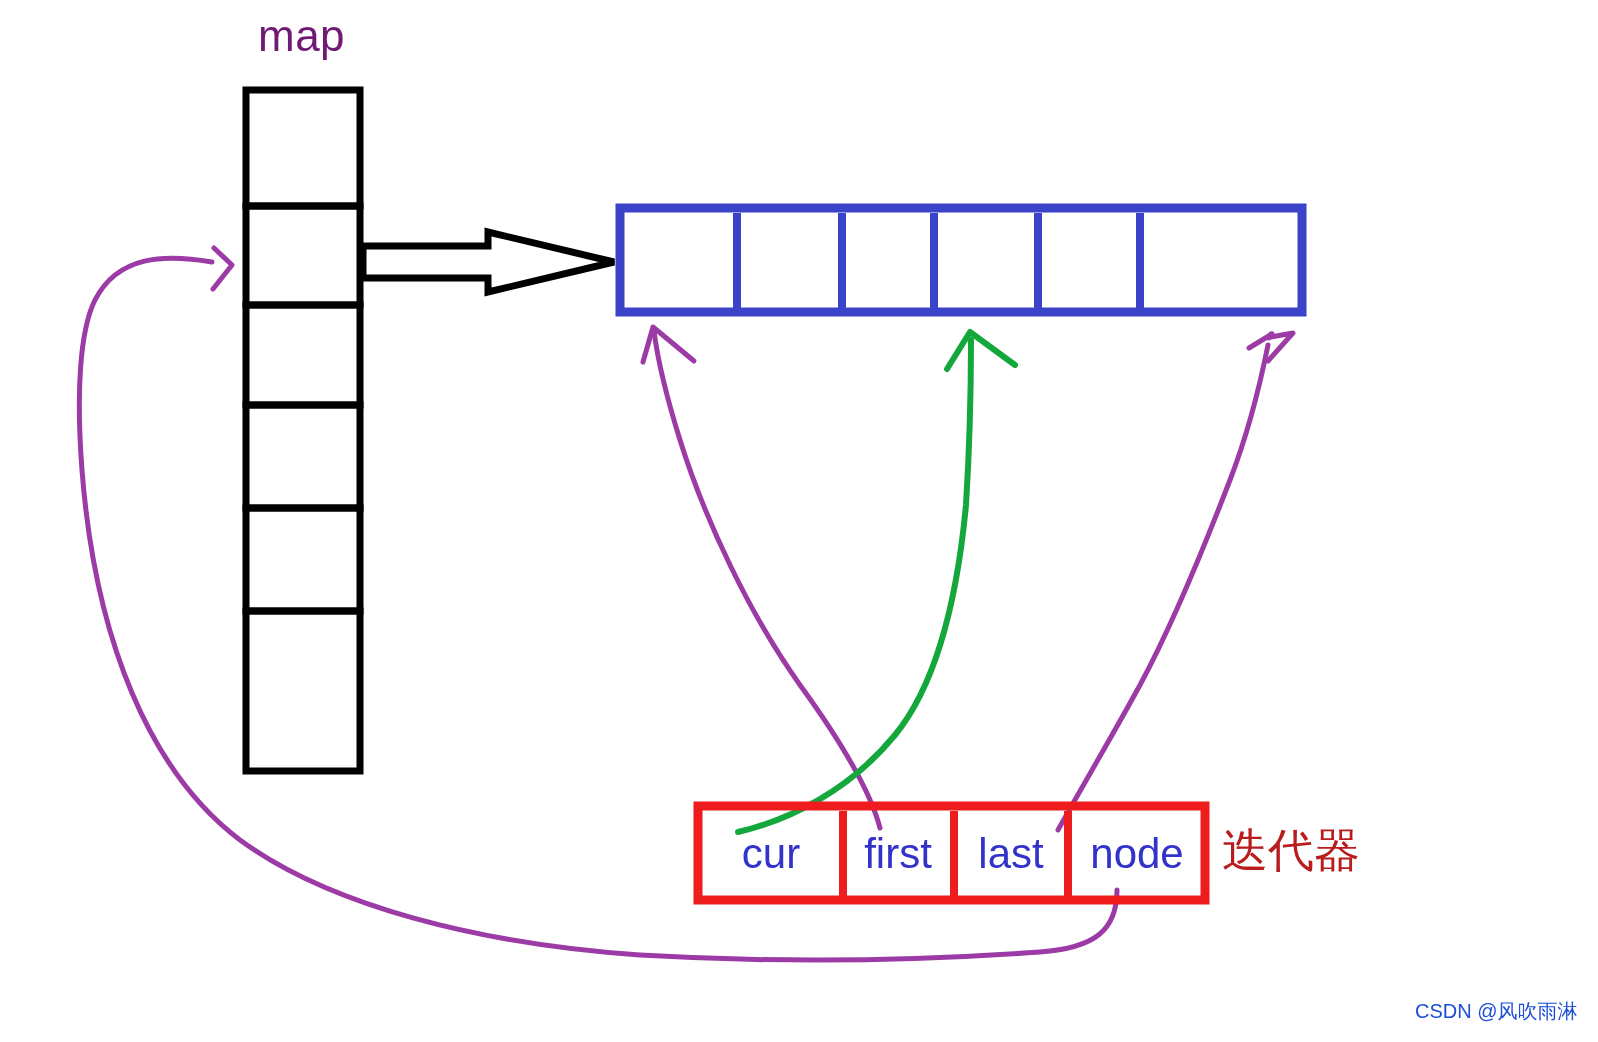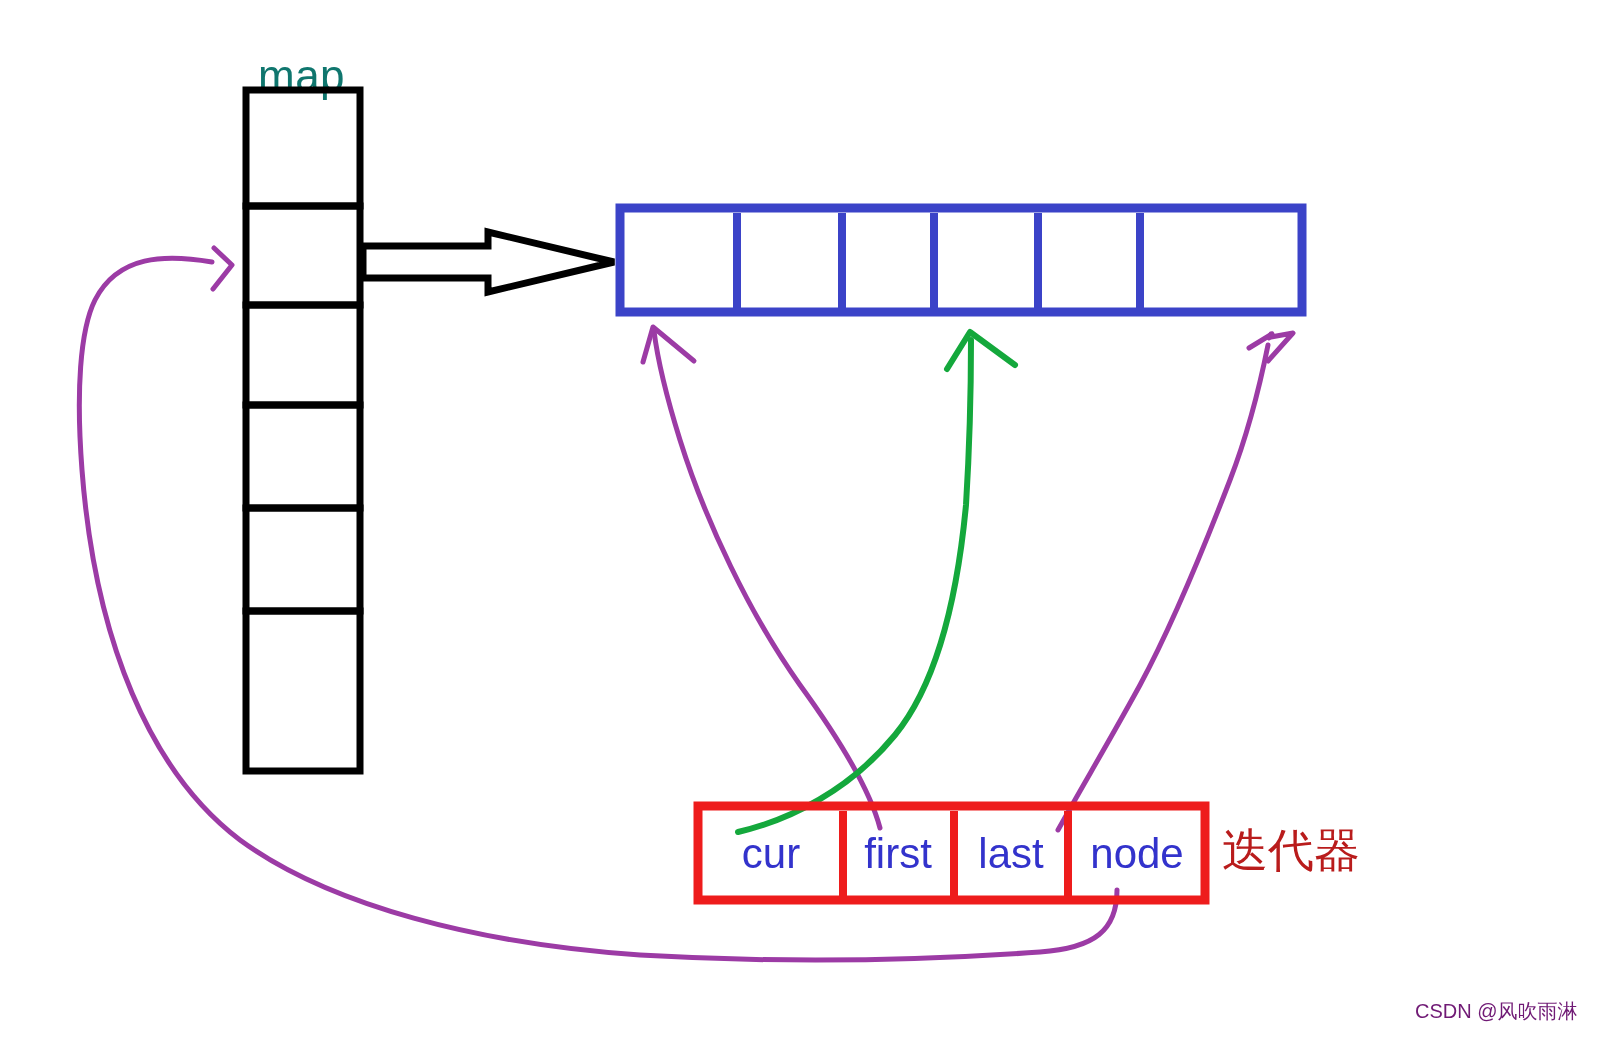--- a/index.html
+++ b/index.html
@@ -24,41 +24,40 @@
     top: 0;
     width: 1598px;
     height: 1042px;
     overflow: visible;
   }
   .map-title {
     position: absolute;
     left: 258px;
     top: 14px;
     font-size: 44px;
-    color: #0f766e;
+    color: #701a75;
     letter-spacing: 0.5px;
     line-height: 1;
     white-space: nowrap;
-    margin-top: 40px;
   }
   .iter-label {
     position: absolute;
     left: 1222px;
     top: 827px;
     font-size: 46px;
     color: #b91c1c;
     white-space: nowrap;
     line-height: 1;
   }
   .watermark {
     position: absolute;
     left: 1415px;
     top: 1001px;
     font-size: 20px;
-    color: #701a75;
+    color: #1d4ed8;
     white-space: nowrap;
     line-height: 1;
   }
   .cell-text {
     font-size: 42px;
     fill: #3333cc;
     font-family: "Liberation Sans", "DejaVu Sans", sans-serif;
     text-anchor: middle;
     dominant-baseline: middle;
   }

